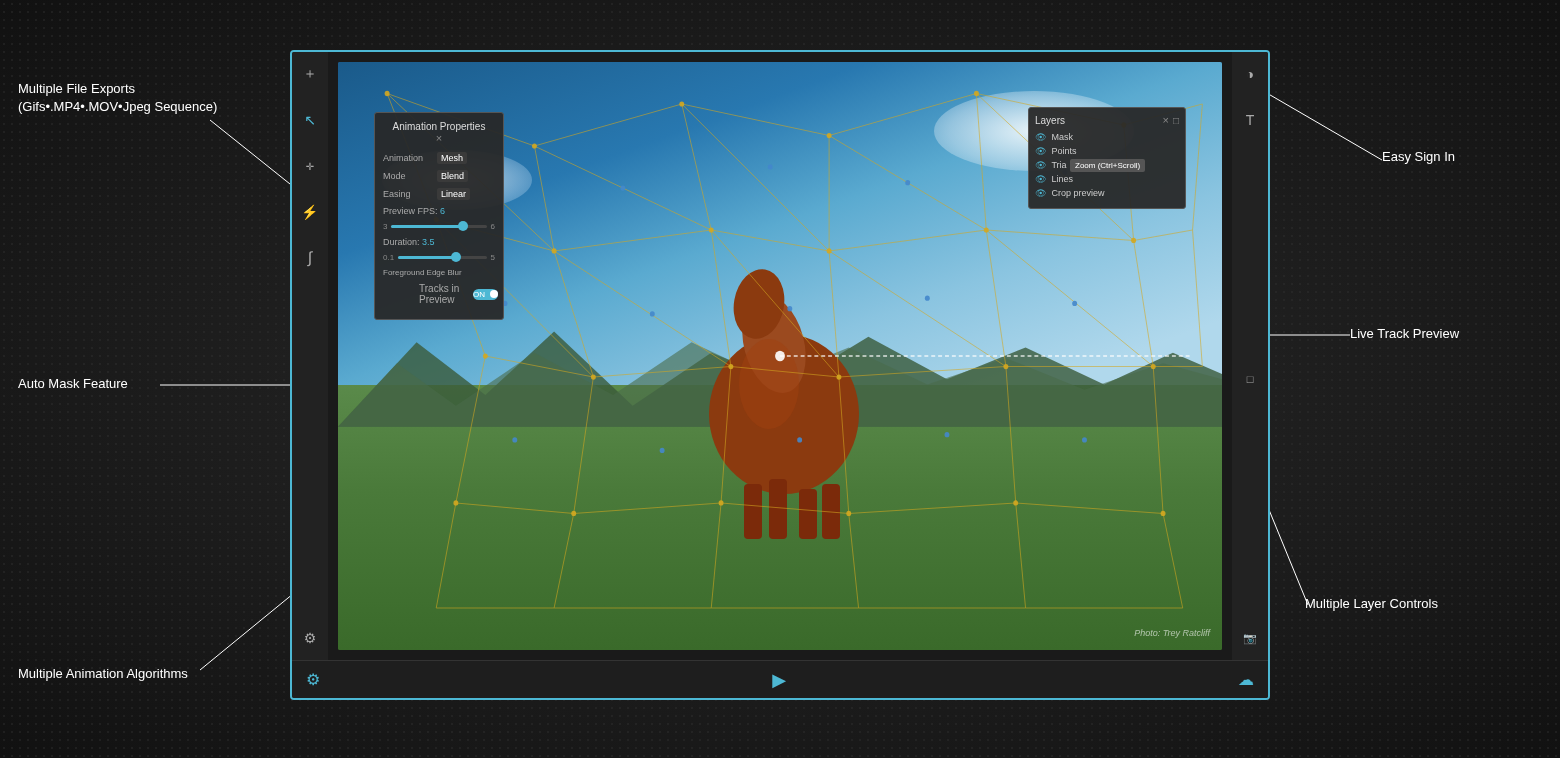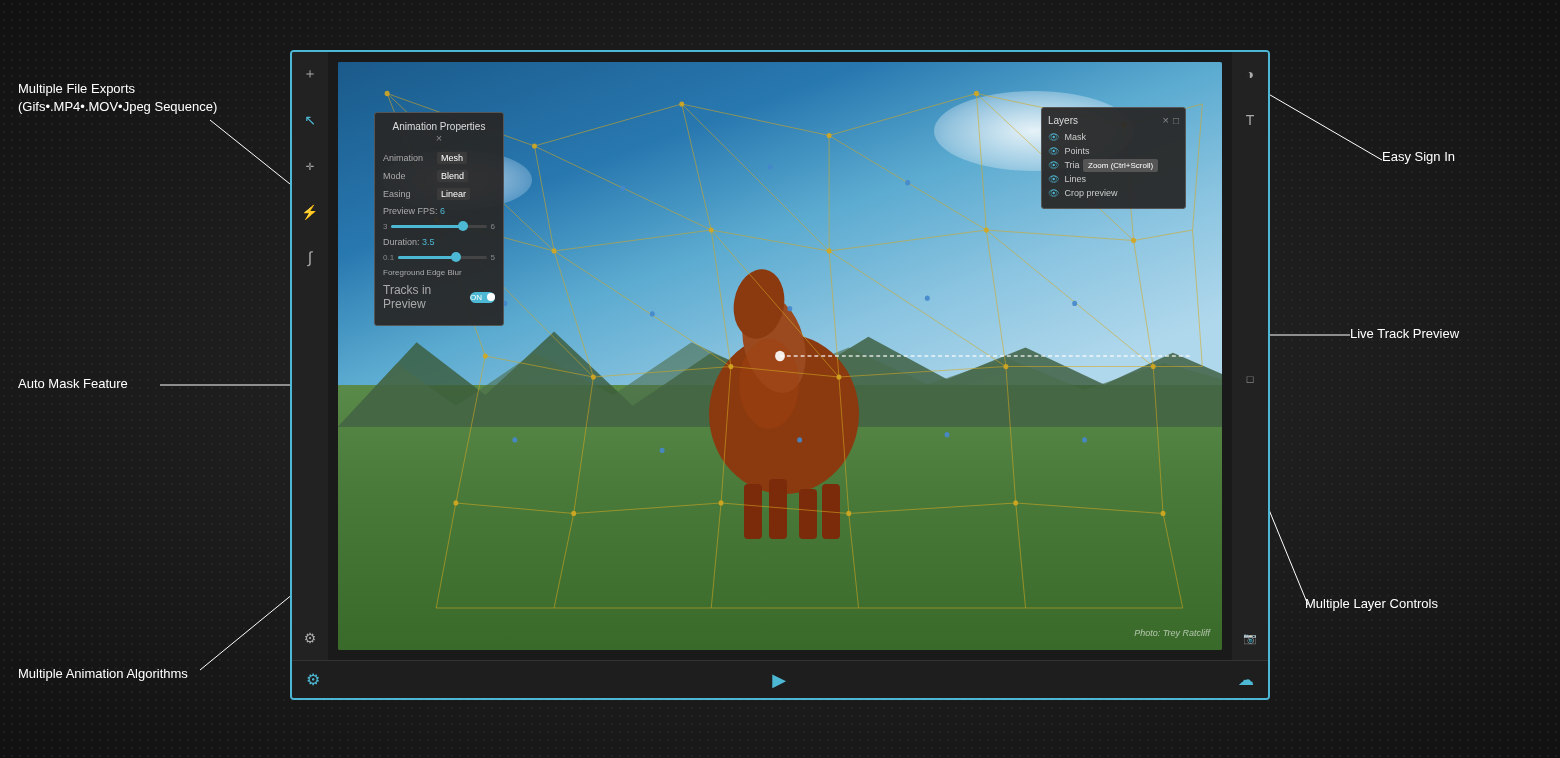--- a/index.html
+++ b/index.html
@@ -266,21 +266,21 @@
       background: #fff;
       border-radius: 50%;
       margin-left: 2px;
     }
 
     
     .layers-panel {
       position: absolute;
       top: 55px;
       right: 46px;
-      width: 145px;
+      width: 158px;
       background: rgba(40, 40, 40, 0.95);
       border: 1px solid #555;
       border-radius: 3px;
       padding: 6px;
       font-size: 10px;
       color: #ccc;
       z-index: 10;
     }
     .layers-header {
       display: flex;
@@ -580,21 +580,21 @@
             <div class="slider-thumb" style="left:calc(65% - 5px);"></div>
           </div>
           <span style="font-size:8px;color:#888;">5</span>
         </div>
 
         <div class="panel-row">
           <span class="panel-label" style="font-size:8px;">Foreground Edge Blur</span>
         </div>
 
         <div class="panel-row">
-          <span class="panel-label" style="font-size:12px;">Tracks in Preview</span>
+          <span class="panel-label" style="font-size:10px;margin-left:36px;">Tracks in Preview</span>
           <div class="toggle-on">
             <span>ON</span>
             <div class="toggle-dot"></div>
           </div>
         </div>
       </div>
 
       <div class="layers-panel">
         <div class="layers-header">
           <span style="font-size:10px;color:#ddd;">Layers</span>

